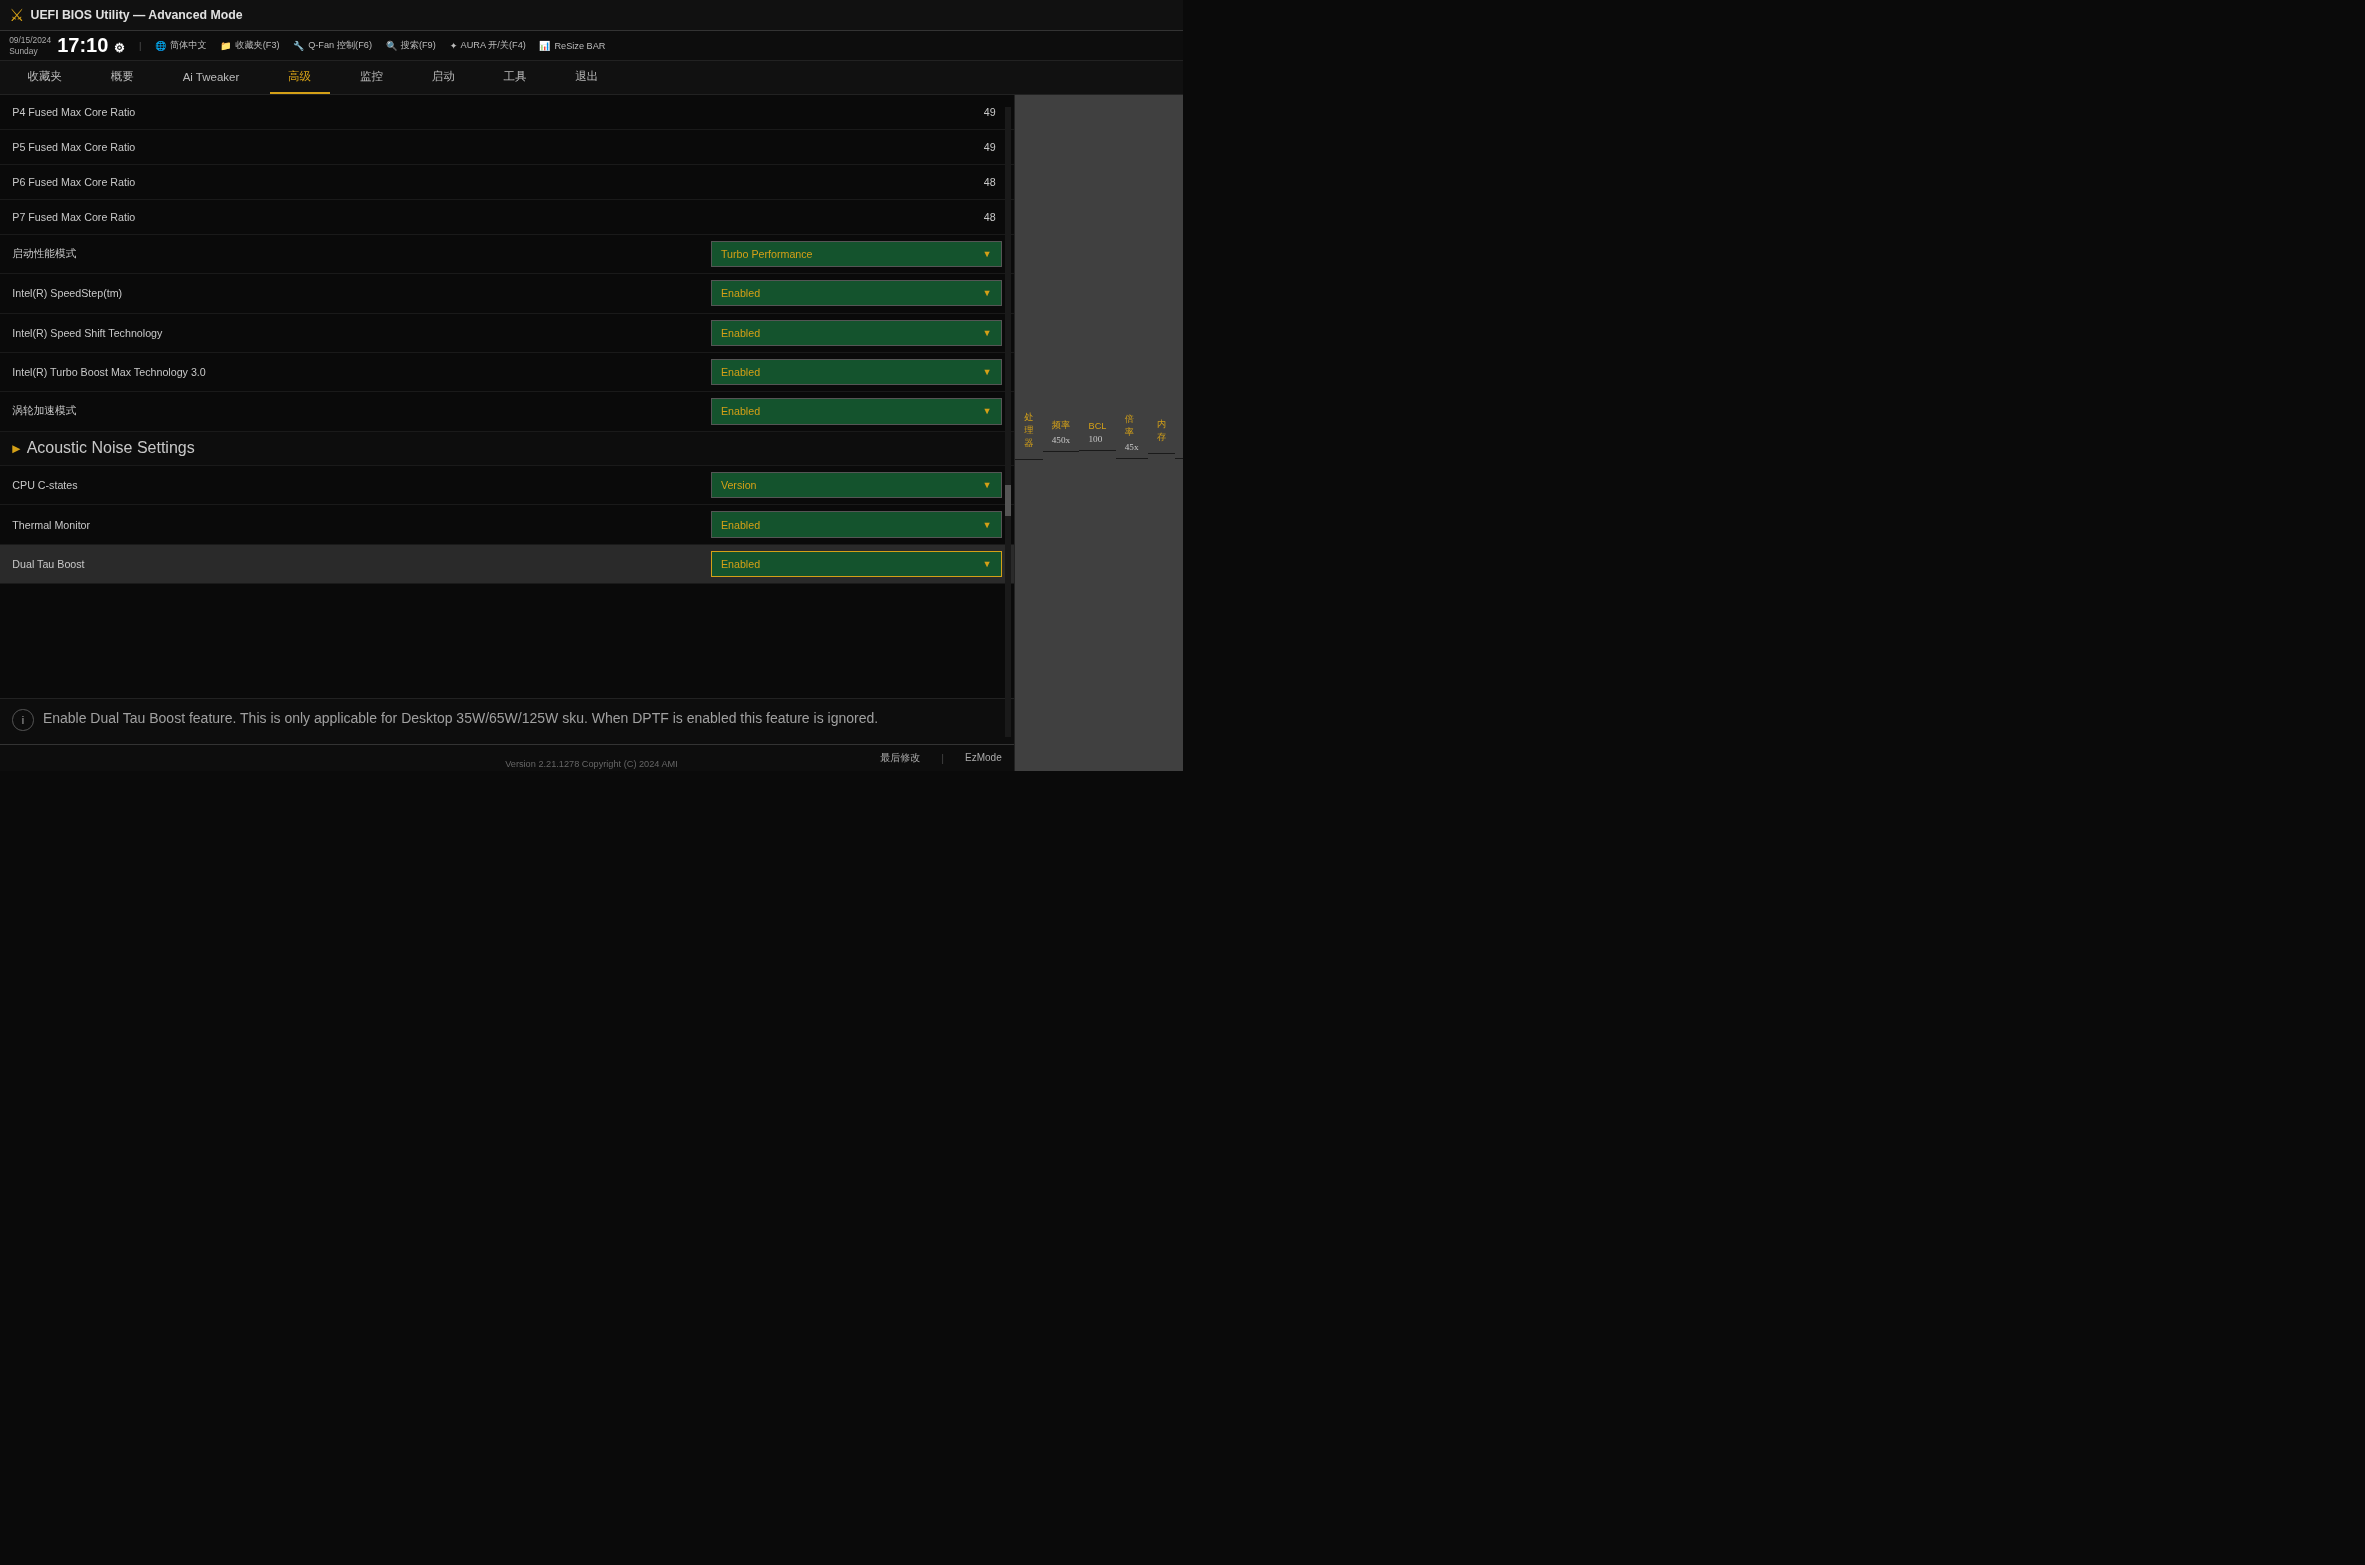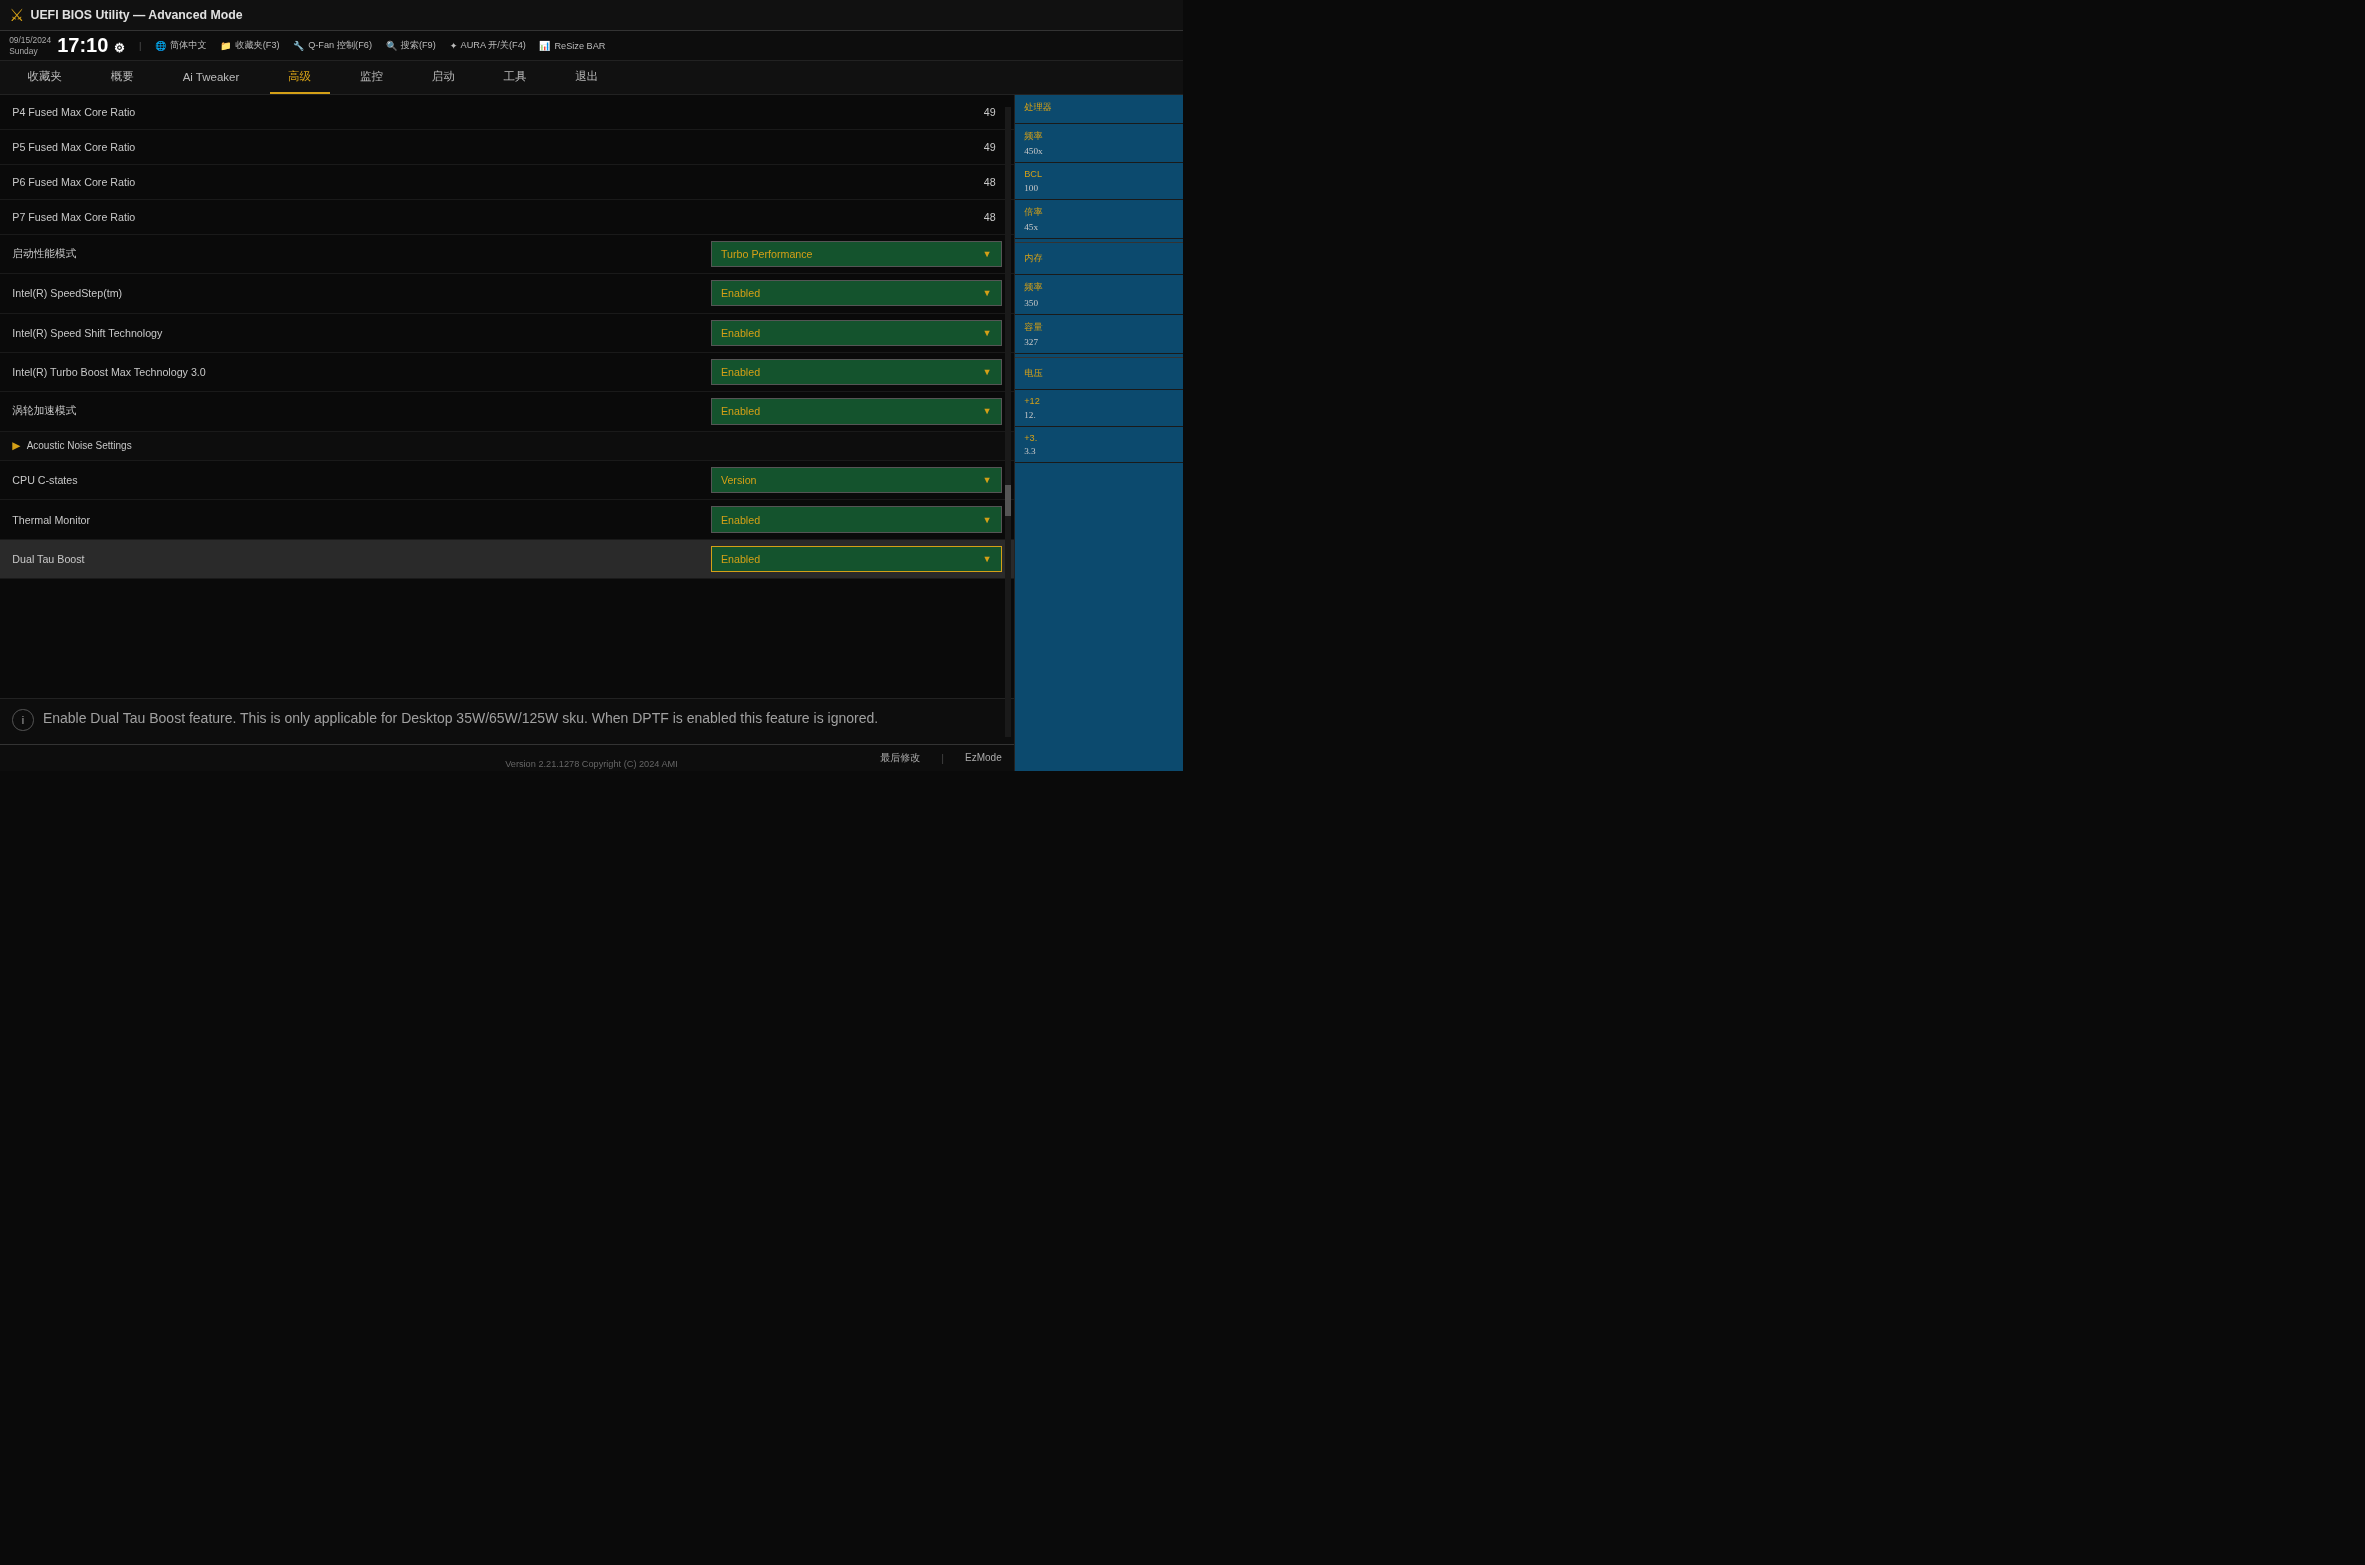--- a/index.html
+++ b/index.html
@@ -156,21 +156,21 @@
       padding: 7.7px 12.3px;
       border-bottom: 0.8px solid #1a1a1a;
       background: #0d0d0d;
     }
     .section-header .arrow {
       color: #d4a017;
       margin-right: 6.1px;
     }
     .section-header .label {
       color: #c8c8c8;
-      font-size: 10px;
+      font-size: 16px;
     }
 
     
     .info-bar {
       background: #0d0d0d;
       border-top: 0.8px solid #222;
       padding: 9.2px 12.3px;
       display: flex;
       align-items: flex-start;
       gap: 9.2px;
@@ -218,26 +218,27 @@
       bottom: 14px;
       left: 50%;
       transform: translateX(-50%);
       color: #666;
       font-size: 9.2px;
     }
 
     
     .right-sidebar {
       width: 169px;
-      background: #0c4a6e;
+      background: #404040;
       border-left: 0.8px solid #222;
       padding: 0;
       display: flex;
-      flex-direction: column;
+      flex-direction: row;
       overflow: hidden;
+      align-items: center;
     }
     .sidebar-section {
       padding: 6.1px 9.2px;
       border-bottom: 0.8px solid #1a1a1a;
     }
     .sidebar-label {
       color: #d4a017;
       font-size: 9.2px;
       margin-bottom: 3.1px;
     }

